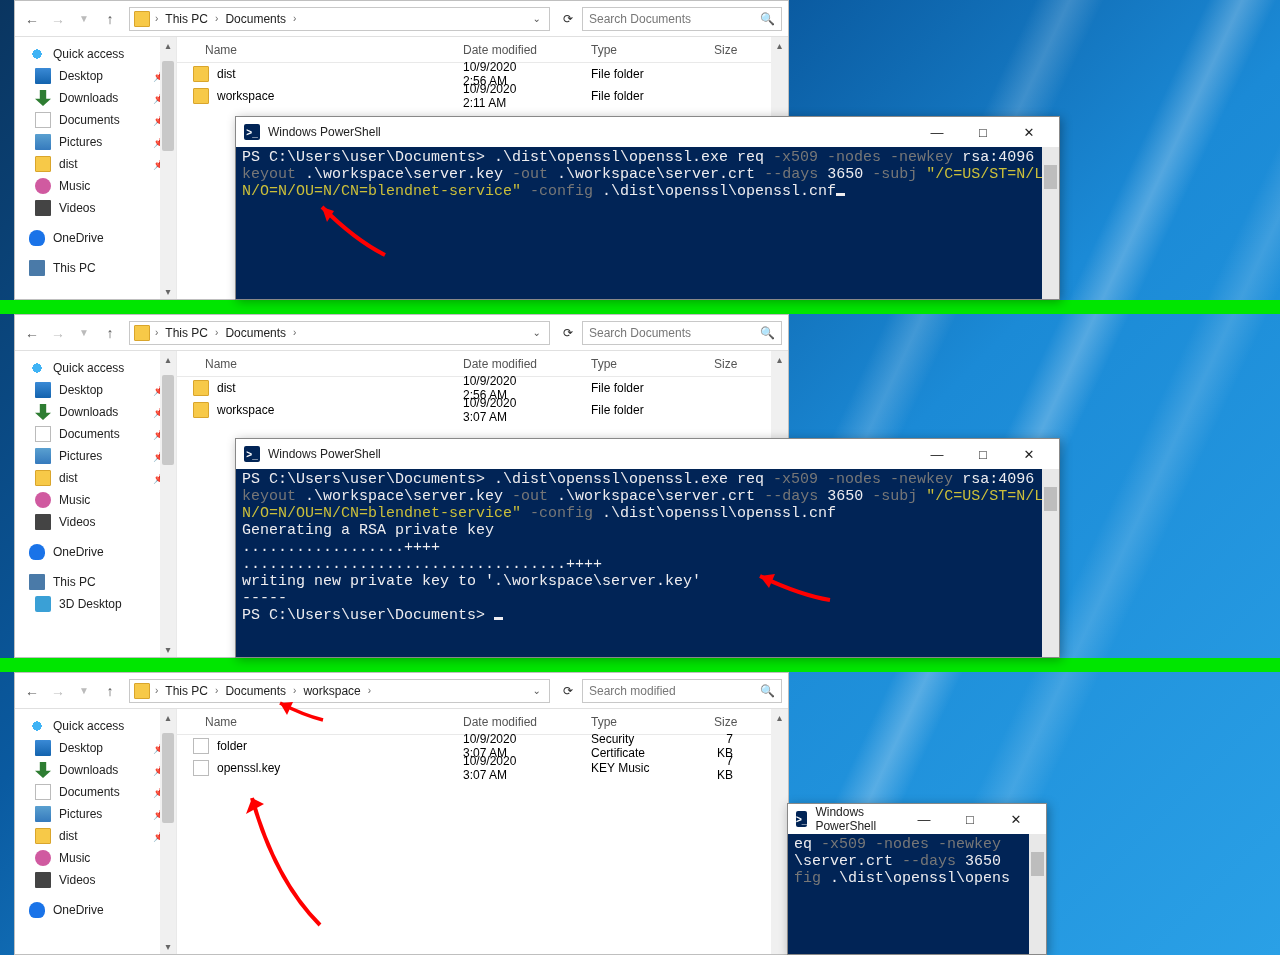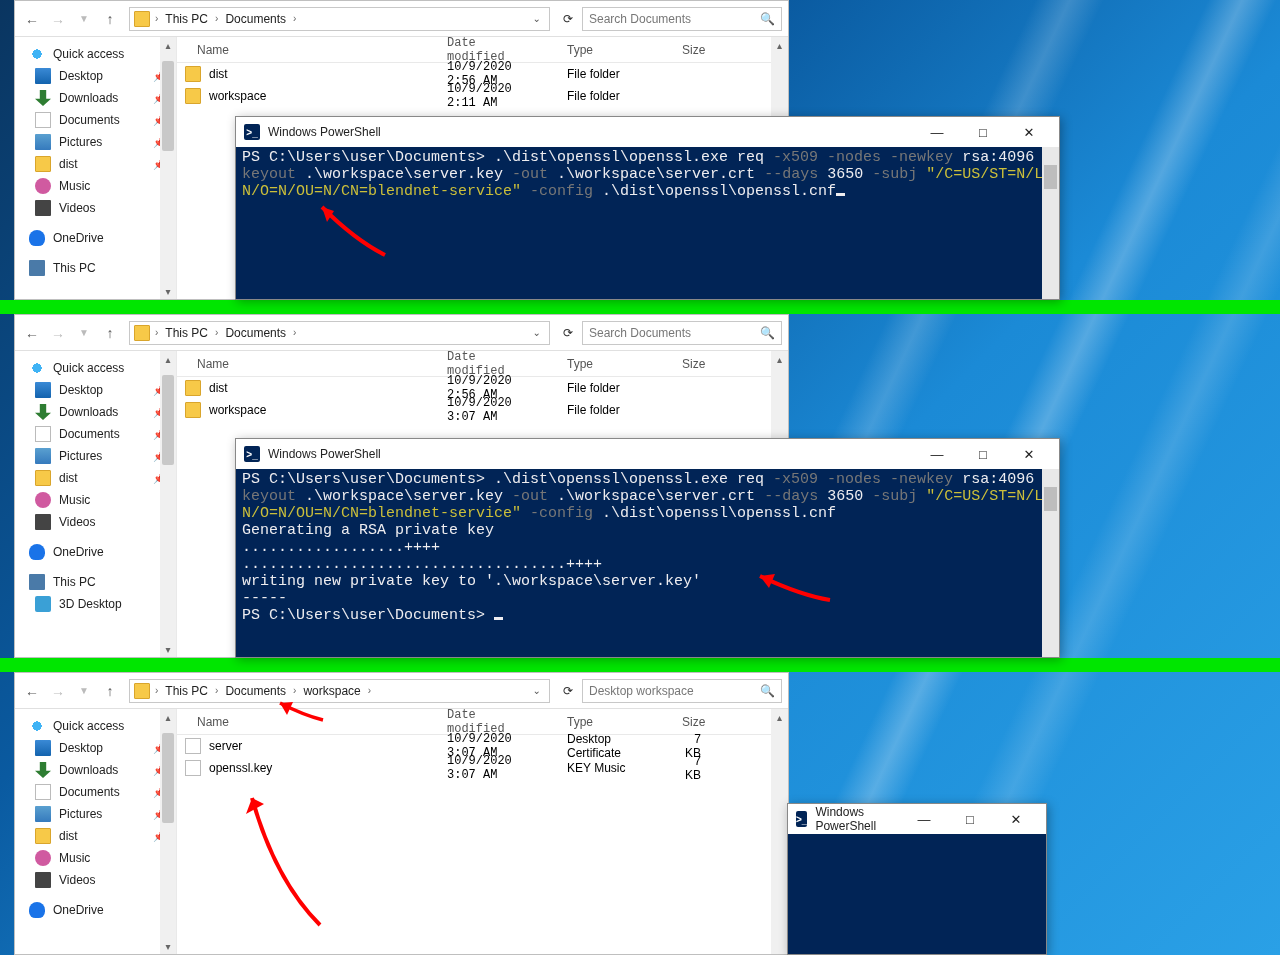--- a/index.html
+++ b/index.html
@@ -67,22 +67,22 @@
   .ico.video{background:#444;border-radius:1px;}
   .ico.cloud{background:#1a73e8;border-radius:50% 50% 40% 40%;}
   .ico.pc{background:#4a7aa8;border-radius:1px;}
   .ico.obj{background:#3aa0d6;border-radius:2px;}
   .ico.cert{background:#fff;border:1px solid #bbb;}
   .ico.file{background:#fff;border:1px solid #bbb;}
   .filearea{flex:1;position:relative;}
   .fa-scroll{position:absolute;right:0;top:0;bottom:0;width:17px;background:#f0f0f0;}
   .fa-up{position:absolute;top:0;right:0;width:17px;height:17px;color:#666;font-size:10px;display:flex;align-items:center;justify-content:center;}
   .cols{display:flex;height:26px;border-bottom:1px solid #e9e9e9;color:#555;align-items:center;}
-  .col{padding:0 20px;border-right:1px solid transparent;}
-  .c-name{width:250px;} .c-date{width:120px;font-family:Liberation Mono, monospace;} .c-type{width:115px;} .c-size{width:60px;text-align:right;}
+  .col{padding:0 20px;border-right:1px solid transparent;margin-left:8px;}
+  .c-name{width:250px;} .c-date{width:120px;} .c-type{width:115px;} .c-size{width:60px;text-align:right;}
   .frow{display:flex;align-items:center;height:22px;}
   .frow .c-name{display:flex;align-items:center;gap:8px;padding-left:8px;}
 
   
   .psh{
     position:absolute;background:#012456;border:1px solid #888;
     box-shadow:2px 2px 10px rgba(0,0,0,0.3);
   }
   .psh-title{height:30px;background:#fff;display:flex;align-items:center;padding:0 8px;gap:8px;color:#222;}
   .psh-icon{width:16px;height:16px;background:#012456;border-radius:2px;display:flex;align-items:center;justify-content:center;color:#fff;font-size:10px;font-weight:bold;}
@@ -333,21 +333,21 @@
         <span class="crumb">This PC</span>
         <span class="crumbsep">›</span>
         <span class="crumb">Documents</span>
         <span class="crumbsep">›</span>
         <span class="crumb">workspace</span>
         <span class="crumbsep">›</span>
         <span class="dropbtn">⌄</span>
       </div>
       <div class="refresh">⟳</div>
       <div class="searchbox">
-        <span>Desktop workspace</span>
+        <span>Search modified</span>
         <span class="mag">🔍</span>
       </div>
     </div>
     <div class="body">
       <div class="sidebar">
         <div class="sb-item sb-header">
           <span class="ico star"></span>
           <span>Quick access</span>
         </div>
         <div class="sb-item">
@@ -397,24 +397,24 @@
       <div class="filearea">
         <div class="cols">
           <div class="col c-name">Name</div>
           <div class="col c-date">Date modified</div>
           <div class="col c-type">Type</div>
           <div class="col c-size">Size</div>
         </div>
         <div class="frow">
           <div class="col c-name">
             <span class="ico cert"></span>
-            <span>server</span>
+            <span>folder</span>
           </div>
           <div class="col c-date">10/9/2020 3:07 AM</div>
-          <div class="col c-type">Desktop Certificate</div>
+          <div class="col c-type">Security Certificate</div>
           <div class="col c-size">7 KB</div>
         </div>
         <div class="frow">
           <div class="col c-name">
             <span class="ico file"></span>
             <span>openssl.key</span>
           </div>
           <div class="col c-date">10/9/2020 3:07 AM</div>
           <div class="col c-type">KEY Music</div>
           <div class="col c-size">7 KB</div>
@@ -453,20 +453,21 @@
 <div class="psh" id="psh-2" style="left:787px;top:803px;width:260px;height:152px">
     <div class="psh-title">
       <span class="psh-icon">&gt;_</span>
       <span>Windows PowerShell</span>
       <div class="psh-ctrls">
         <div class="psh-ctrl">―</div>
         <div class="psh-ctrl">□</div>
         <div class="psh-ctrl">✕</div>
       </div>
     </div>
+    <div class="psh-body"><span class="w">eq </span><span class="g">-x509 -nodes -newkey</span><span class="w"><br>\server.crt </span><span class="g">--days</span><span class="w"> 3650</span><span class="g"><br>fig</span><span class="w"> .\dist\openssl\opens</span><div class="psh-scroll"><div class="psh-thumb"></div></div></div>
   </div>
 
 <svg class="arrow" style="left:300px;top:195px" width="100" height="70">
   <path d="M85 60 Q55 45 22 12" stroke="#ff0000" stroke-width="4" fill="none"></path>
   <path d="M22 12 L34 16 L27 27 Z" fill="#ff0000"></path>
 </svg>
 <svg class="arrow" style="left:745px;top:562px" width="90" height="45">
   <path d="M85 38 Q55 33 15 14" stroke="#ff0000" stroke-width="4" fill="none"></path>
   <path d="M15 14 L30 12 L24 26 Z" fill="#ff0000"></path>
 </svg>

